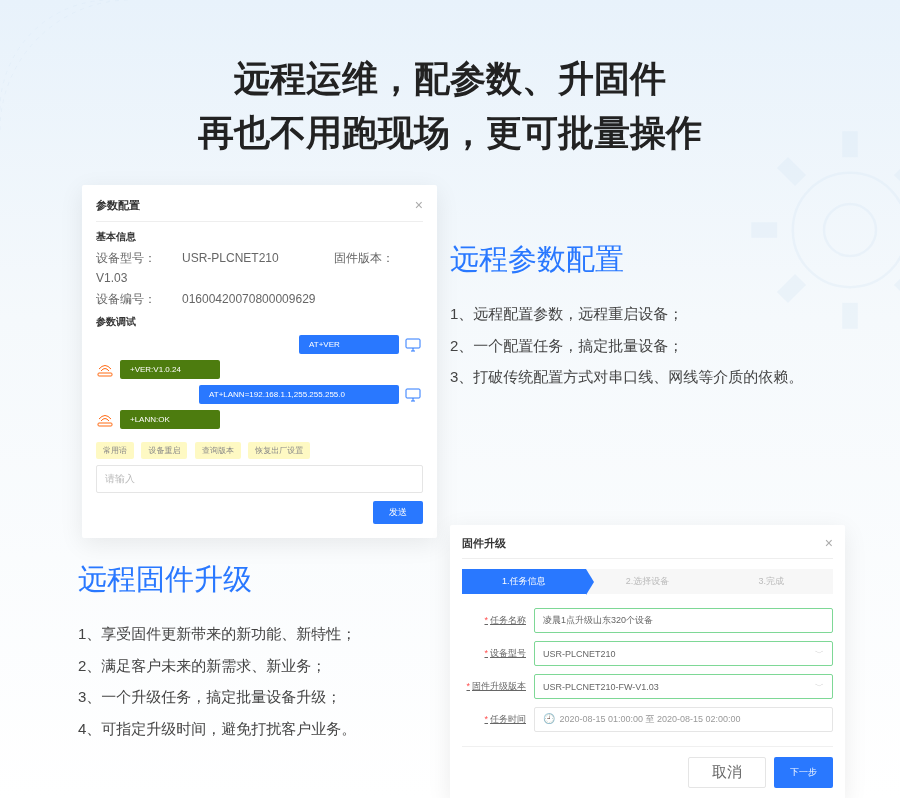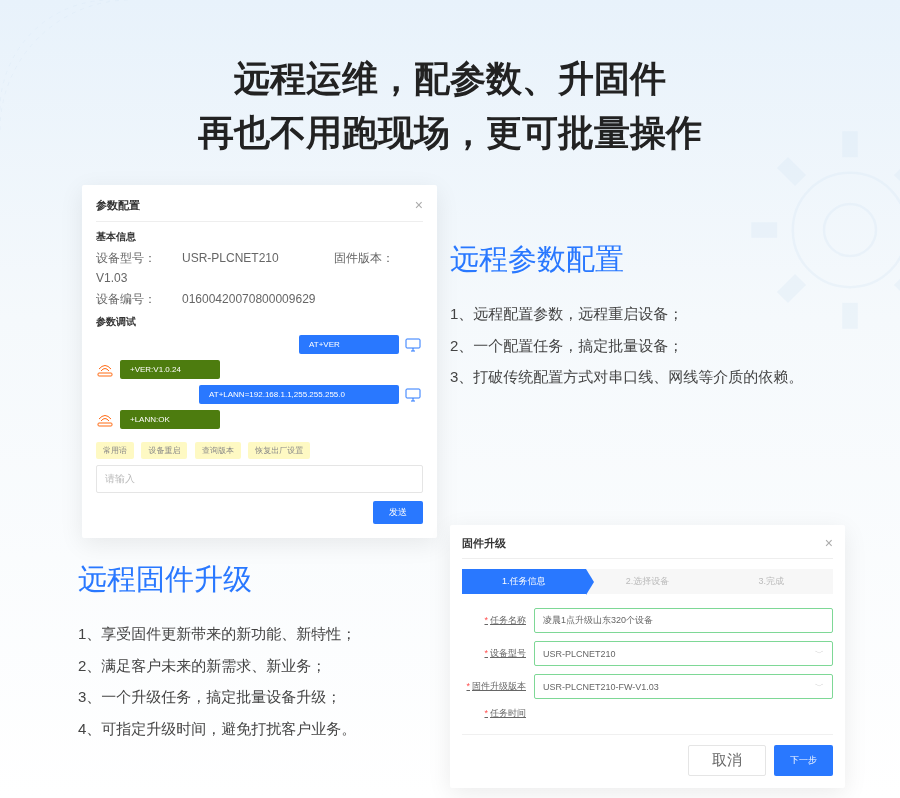--- a/index.html
+++ b/index.html
@@ -253,19 +253,22 @@
   </div>
   <div class="form-row">
     <div class="form-label"><span class="req">*</span><span>固件升级版本</span></div>
     <div class="form-input">
       <span>USR-PLCNET210-FW-V1.03</span>
       <span class="chev">﹀</span>
     </div>
   </div>
   <div class="form-row">
     <div class="form-label"><span class="req">*</span><span>任务时间</span></div>
+    <div class="form-input gray">
+      <span><span class="clock-icon">🕘</span><span>2020-08-15 01:00:00  至  2020-08-15 02:00:00</span></span>
+    </div>
   </div>
 
   <div class="p2-footer">
     <button class="btn-cancel">取消</button>
     <button class="btn-next">下一步</button>
   </div>
 </div>
 
 </body></html>

